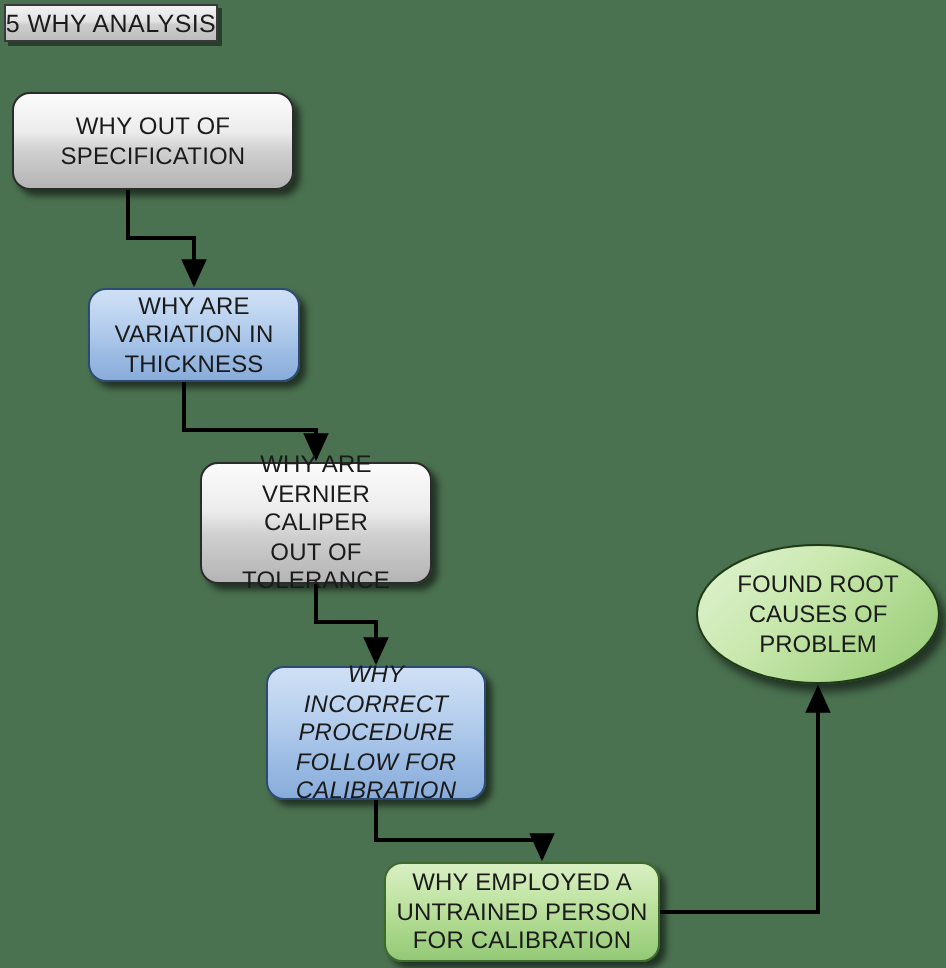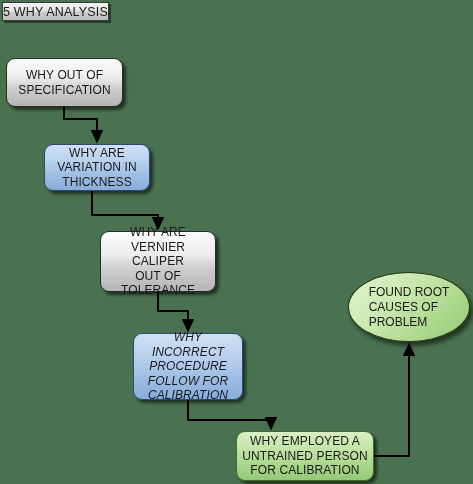--- a/index.html
+++ b/index.html
@@ -48,27 +48,27 @@
     background:linear-gradient(to bottom,#fbfbfb 0%,#ececec 40%,#d0d0d0 60%,#b4b4b4 100%);
     border-color:#2b2b2b;
   }
   .node.blue{
     background:linear-gradient(to bottom,#cfe0f5 0%,#b9d1ee 35%,#9dbce4 70%,#88acd9 100%);
     border-color:#2c4a73;
   }
   .node.green{
     background:linear-gradient(to bottom,#d8efc2 0%,#c3e5a7 35%,#a9d68a 70%,#93c976 100%);
     border-color:#3d6b2c;
-    margin-left:44px;
   }
 
   .ellipse{
     position:absolute;
     box-sizing:border-box;
     display:flex;align-items:center;justify-content:center;
+    text-align:center;
     color:#1a1a1a;
     font-size:12px;
     line-height:15px;
     border:1px solid #1e3a14;
     border-radius:50%;
     background:linear-gradient(135deg,#e2f3d2 0%,#c9e8ae 40%,#a9d689 75%,#95ca77 100%);
     box-shadow:3px 4px 4px rgba(0,0,0,.55);
     white-space:pre-line;
   }
 </style>
@@ -88,21 +88,21 @@
         <polyline points="92,191 92,215 158,215 158,229" marker-end="url(#arrowhead)" fill="none"></polyline>
         <polyline points="158,292 158,311 188,311 188,331" marker-end="url(#arrowhead)" fill="none"></polyline>
         <polyline points="188,400 188,420 271,420 271,429" marker-end="url(#arrowhead)" fill="none"></polyline>
         <polyline points="330,456 409,456 409,344" marker-end="url(#arrowhead)" fill="none"></polyline>
       </g>
   </svg>
 
   <div class="title-bar" style="left: 2px; top: 2px; width: 107px; height: 19px;">5 WHY ANALYSIS</div>
 
   <div id="node-layer">
-      <div class="node gray" style="left: 6px; top: 58px; width: 117px; height: 49px;">WHY OUT OF
+      <div class="node gray" style="left: 6px; top: 46px; width: 141px; height: 49px;">WHY OUT OF
 SPECIFICATION</div>
       <div class="node blue" style="left: 44px; top: 144px; width: 106px; height: 47px;">WHY ARE
 VARIATION IN
 THICKNESS</div>
       <div class="node gray" style="left: 100px; top: 231px; width: 116px; height: 61px;">WHY ARE
 VERNIER CALIPER
 OUT OF
 TOLERANCE</div>
       <div class="node blue" style="left: 133px; top: 333px; width: 110px; height: 67px; font-style: italic;">WHY INCORRECT
 PROCEDURE

